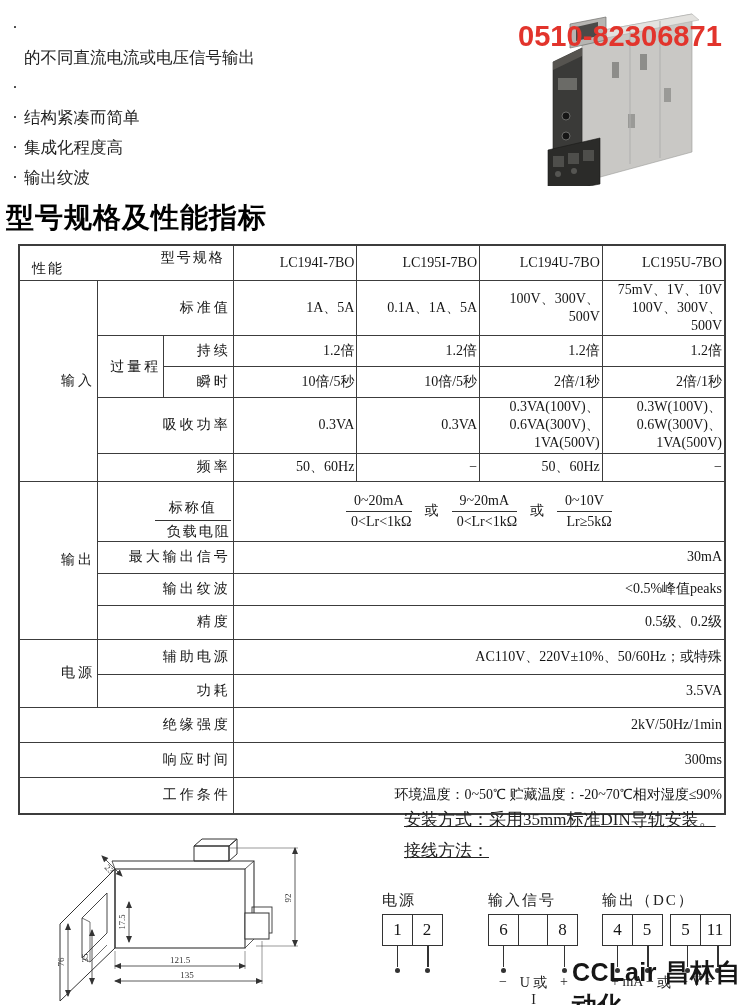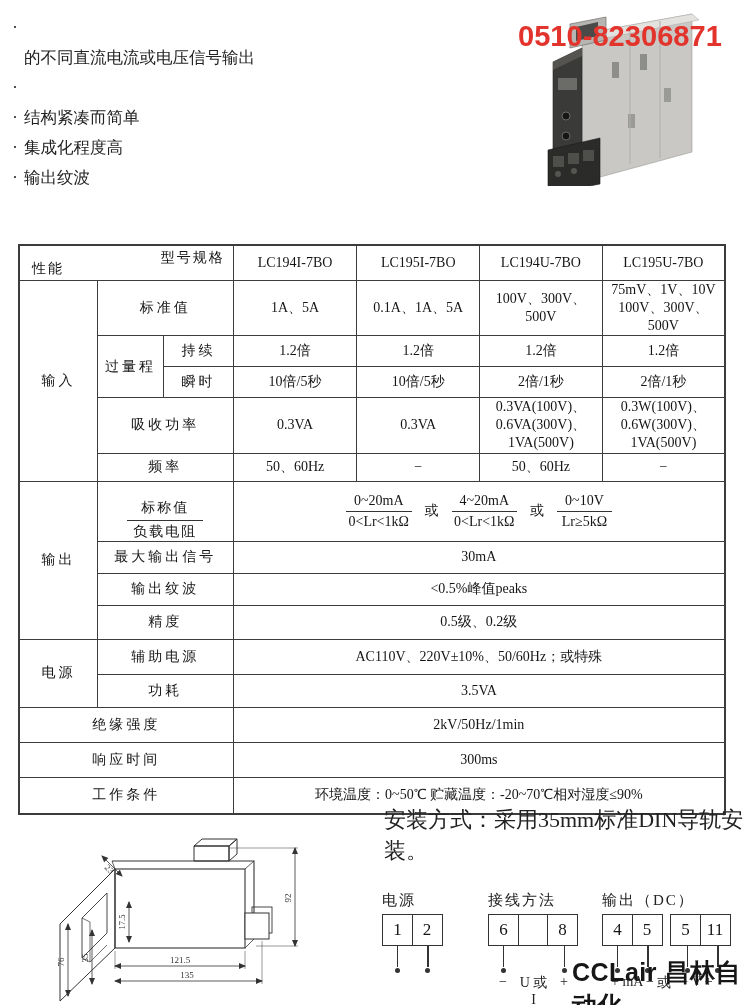--- a/index.html
+++ b/index.html
@@ -14,40 +14,40 @@
   .bullet .dot{width:18px;text-align:center;flex:0 0 18px;}
   
   .photo{position:absolute;left:540px;top:4px;width:172px;height:182px;}
   .phone{position:absolute;left:518px;top:19px;width:232px;font-family:"Liberation Sans",sans-serif;
          font-weight:bold;font-size:30px;color:#e2342c;white-space:nowrap;transform:scaleX(.97);
          transform-origin:left;}
   
   .spec-title{position:absolute;left:6px;top:199px;}
   table.spec{position:absolute;left:18px;top:244px;width:708px;border-collapse:collapse;
              table-layout:fixed;border:2px solid #3c3c3c;}
-  table.spec td{border:1px solid #3c3c3c;text-align:center;vertical-align:middle;
+  table.spec td{border:1px solid #3c3c3c;text-align:right;vertical-align:middle;
                 font-size:14px;padding:0 2px;background:#fff;}
   td.lbl{letter-spacing:3px;}
   td.small2{font-size:11.5px;line-height:1.3;letter-spacing:0;}
   td.corner{position:relative;padding:0;
     background-image:linear-gradient(to bottom right,transparent calc(50% - .7px),
       #3c3c3c calc(50% - .7px),#3c3c3c calc(50% + .7px),transparent calc(50% + .7px));}
   .corner-top{position:absolute;top:3px;right:8px;font-size:14px;letter-spacing:2px;}
   .corner-bottom{position:absolute;bottom:2px;left:12px;font-size:14px;letter-spacing:2px;}
   .mdl{font-size:15px;}
   .twolines{font-size:12.5px;line-height:1.3;letter-spacing:0;}
   .frac{display:inline-block;vertical-align:middle;}
   .frac .ft{display:block;border-bottom:1px solid #333;padding:0 8px 2px;}
   .frac .fb{display:block;padding-top:2px;}
   .fracrow{display:flex;align-items:center;justify-content:center;gap:13px;}
   .fraclbl .ft{padding:0 14px 3px;letter-spacing:2px;margin-top:17px;}
   .fraclbl .fb{letter-spacing:2px;}
   
   .outline-title{position:absolute;left:6px;top:779px;}
-  .mounting{position:absolute;left:384px;top:804px;font-size:22px;line-height:31px;color:#222;}
+  .mounting{position:absolute;left:404px;top:804px;font-size:17px;line-height:31px;color:#222;text-decoration:underline;}
   .drawing{position:absolute;left:12px;top:836px;}
   
   .wiring{position:absolute;left:378px;top:891px;width:372px;height:100px;}
   .wgroup{position:absolute;top:0;}
   .wlabel{font-size:15px;letter-spacing:2px;margin-bottom:4px;color:#222;}
   .wrow{display:flex;}
   .term{width:29px;height:30px;border:1.5px solid #333;margin-right:-1.5px;background:#fff;
         display:flex;align-items:center;justify-content:center;font-size:17px;}
   .wgap{width:9px;}
   .stems{display:flex;}
@@ -115,20 +115,21 @@
       <polygon points="8,146 60,134 60,180 8,190" fill="#2b2b29" stroke="#1a1a18" stroke-width="0.6"></polygon>
       <rect x="13" y="152" width="11" height="11" fill="#4e4e4b"></rect>
       <rect x="28" y="149" width="11" height="11" fill="#4e4e4b"></rect>
       <rect x="43" y="146" width="11" height="11" fill="#4e4e4b"></rect>
       <circle cx="18" cy="170" r="3" fill="#555552"></circle>
       <circle cx="34" cy="167" r="3" fill="#555552"></circle>
     </svg>
   </div>
   <div class="phone">0510-82306871</div>
 
+  <div class="h-title spec-title">型号规格及性能指标</div>
 
   <table class="spec">
     <colgroup>
       <col style="width:78px">
         <col style="width:66px">
         <col style="width:69px">
       <col style="width:123px">
         <col style="width:122px">
         <col style="width:122px">
         <col style="width:122px">
@@ -193,21 +194,21 @@
         </span>
       </td>
       <td colspan="4">
         <div class="fracrow">
           <span class="frac">
             <span class="ft">0~20mA</span>
             <span class="fb">0&lt;Lr&lt;1kΩ</span>
           </span>
           <span>或</span>
           <span class="frac">
-            <span class="ft">4~20mA</span>
+            <span class="ft">9~20mA</span>
             <span class="fb">0&lt;Lr&lt;1kΩ</span>
           </span>
           <span>或</span>
           <span class="frac">
             <span class="ft">0~10V</span>
             <span class="fb">Lr≥5kΩ</span>
           </span>
         </div>
       </td>
     </tr>
@@ -243,20 +244,21 @@
     <tr style="height:37px">
       <td colspan="3" class="lbl">工作条件</td>
       <td colspan="4">环境温度：0~50℃ 贮藏温度：-20~70℃相对湿度≤90%</td>
     </tr>
   </tbody>
     </table>
 
 
   <div class="mounting">
     <div>安装方式：采用35mm标准DIN导轨安装。</div>
+    <div>接线方法：</div>
   </div>
 
   <div class="drawing">
     <svg width="305" height="168" viewBox="0 0 305 168">
       <defs>
         <marker id="ar" markerWidth="8" markerHeight="8" refX="6" refY="3" orient="auto" markerUnits="userSpaceOnUse">
           <path d="M0,0 L7,3 L0,6 z" fill="#333"></path>
         </marker>
         <marker id="ar2" markerWidth="8" markerHeight="8" refX="1" refY="3" orient="auto" markerUnits="userSpaceOnUse">
           <path d="M7,0 L0,3 L7,6 z" fill="#333"></path>
@@ -324,21 +326,21 @@
             <div class="sdot"></div>
           </div>
         <div class="slot">
             <div class="stem"></div>
             <div class="sdot"></div>
           </div>
       </div>
     </div>
 
     <div class="wgroup" style="left:110px">
-      <div class="wlabel">接线方法</div>
+      <div class="wlabel">输入信号</div>
       <div class="wrow">
         <div class="term">6</div>
         <div class="term"></div>
         <div class="term">8</div>
       </div>
       <div class="stems">
         <div class="slot">
             <div class="stem"></div>
             <div class="sdot"></div>
           </div>

